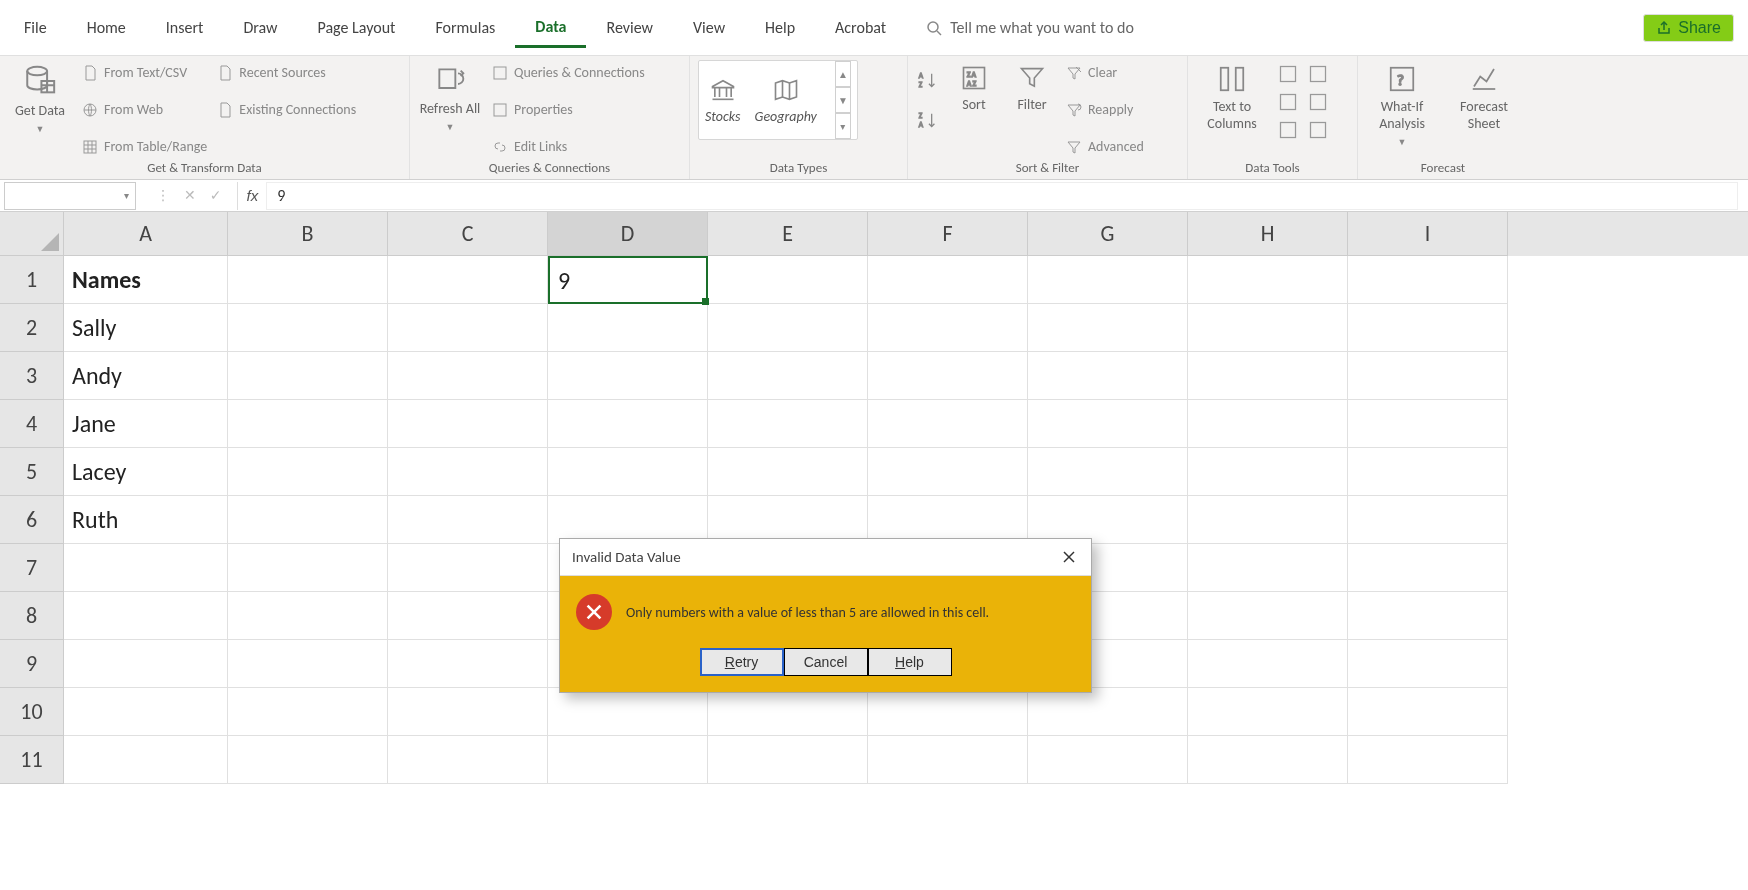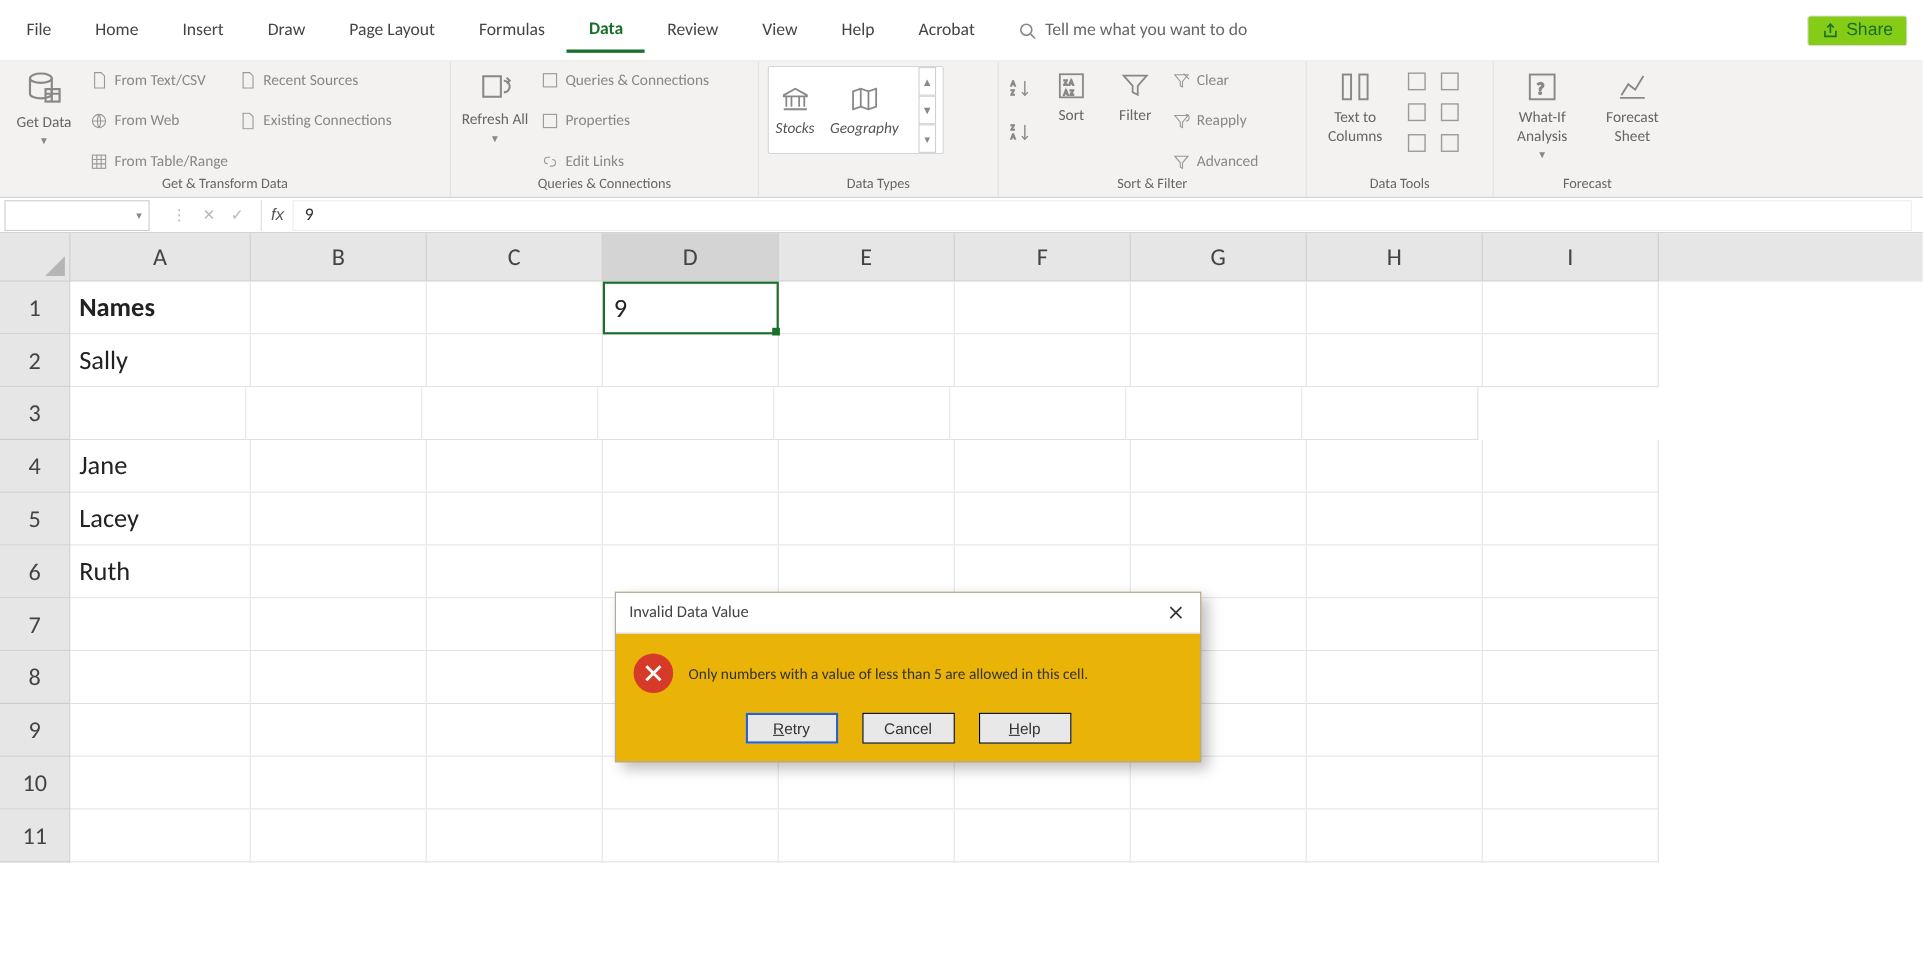--- a/index.html
+++ b/index.html
@@ -241,21 +241,21 @@
     display:flex; gap:14px; align-items:center;
     padding:18px 16px 8px 16px;
   }
   .err-icon {
     width:36px;height:36px;border-radius:50%;
     background:#d63b2a; display:flex;align-items:center;justify-content:center;
     color:#fff; flex-shrink:0;
   }
   .dialog-msg { font-size:14px; color:#333;}
   .dialog-buttons {
-    display:flex; gap:22px; justify-content:center;
+    display:flex; justify-content:center;
     padding:10px 0 16px 0;
   }
   .dlg-btn {
     width:84px; height:28px;
     background:#e8e8e8; border:1px solid #000000;
     font-size:14px; color:#333;
   }
   .dlg-btn.primary { border:2px solid #2a62c9;}
   .mnemonic { text-decoration: underline; }
 </style>
@@ -573,20 +573,21 @@
         <div class="cell"></div>
         <div class="cell"></div>
         <div class="cell"></div>
         <div class="cell"></div>
         <div class="cell"></div>
         <div class="cell"></div>
         <div class="cell"></div>
       </div>
       <div class="grid-row">
         <div class="row-h">3</div>
+        <div class="cell first">Andy</div>
         <div class="cell"></div>
         <div class="cell"></div>
         <div class="cell"></div>
         <div class="cell"></div>
         <div class="cell"></div>
         <div class="cell"></div>
         <div class="cell"></div>
         <div class="cell"></div>
       </div>
       <div class="grid-row">

